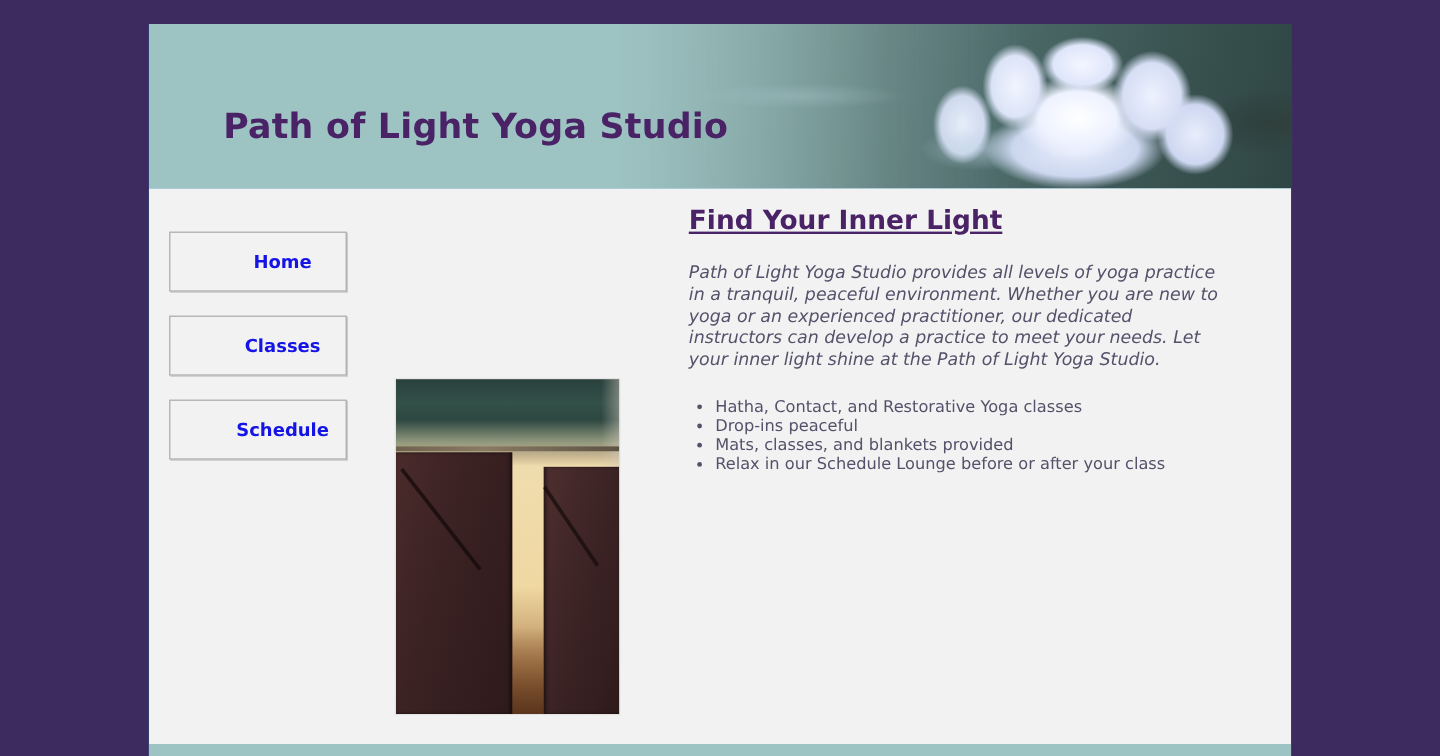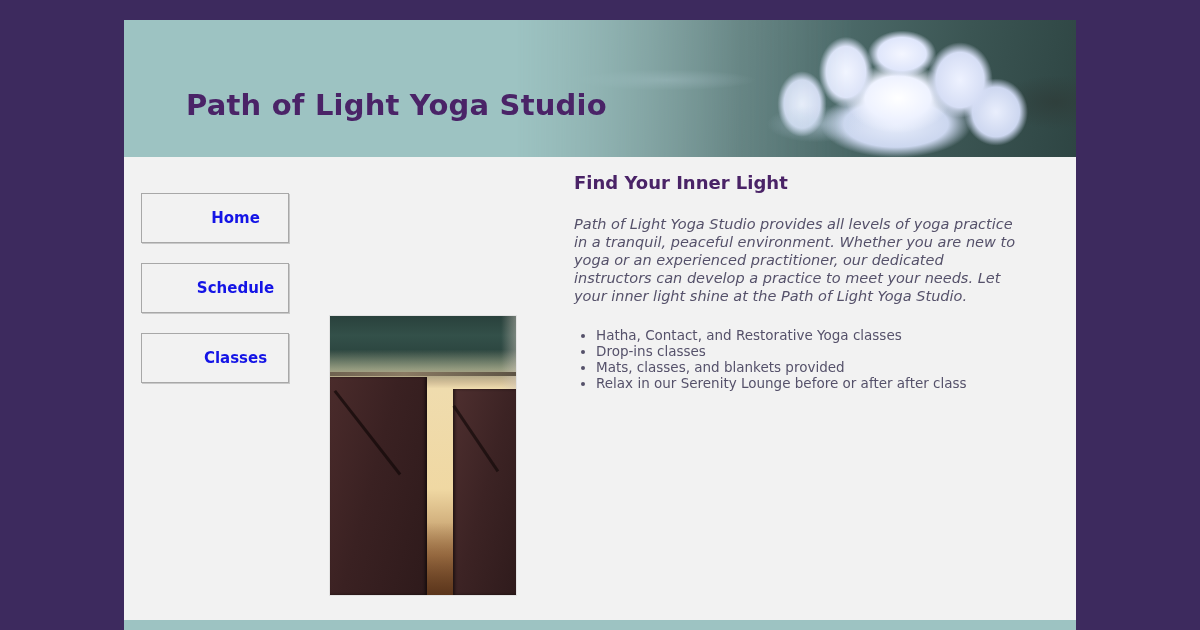--- a/index.html
+++ b/index.html
@@ -178,23 +178,24 @@
 
   
   #main {
     position: absolute;
     left: 450px;
     top: 15px;
     width: 450px;
   }
   #main-heading {
     margin: 0 0 22px 0;
-    font-size: 18px;
+    font-size: 22px;
     font-weight: bold;
     color: #4a2367;
+    text-decoration: underline;
   }
   #intro-paragraph {
     margin: 0 0 22px 0;
     font-size: 14.5px;
     line-height: 18px;
     color: #55516a;
     font-style: italic;
   }
   #feature-list {
     margin: 0;
@@ -222,42 +223,42 @@
 
   <div id="header">
     <div id="header-photo"></div>
     <h1 id="site-title">Path of Light Yoga Studio</h1>
   </div>
 
   <div id="body-area">
 
     <div id="nav">
       <a class="nav-button" href="#">Home</a>
+      <a class="nav-button" href="#">Classes</a>
       <a class="nav-button" href="#">Schedule</a>
-      <a class="nav-button" href="#">Classes</a>
     </div>
 
     <div id="studio-photo">
       <div id="door-rail"></div>
       <div id="door-left"></div>
       <div id="door-right"></div>
     </div>
 
     <div id="address">
       <div>612 Serenity Way</div>
 
     </div>
 
     <div id="main">
       <h2 id="main-heading">Find Your Inner Light</h2>
       <p id="intro-paragraph">Path of Light Yoga Studio provides all levels of yoga practice in a tranquil, peaceful environment. Whether you are new to yoga or an experienced practitioner, our dedicated instructors can develop a practice to meet your needs. Let your inner light shine at the Path of Light Yoga Studio.</p>
       <ul id="feature-list">
         <li>Hatha, Contact, and Restorative Yoga classes</li>
-        <li>Drop-ins classes</li>
+        <li>Drop-ins peaceful</li>
         <li>Mats, classes, and blankets provided</li>
-        <li>Relax in our Serenity Lounge before or after after class</li>
+        <li>Relax in our Schedule Lounge before or after your class</li>
       </ul>
     </div>
 
   </div>
 
   <div id="footer"></div>
 </div>
 
 </body></html>

